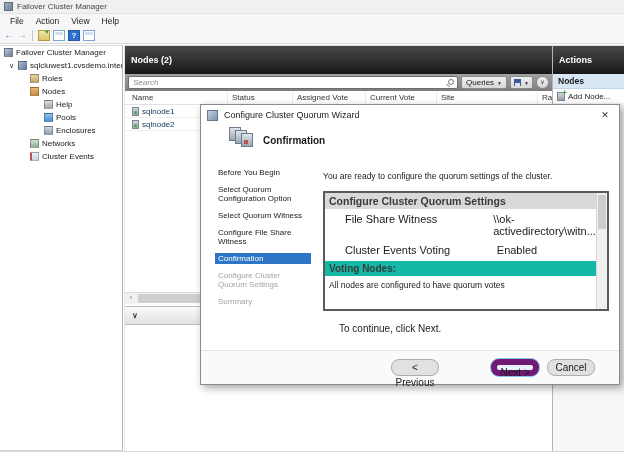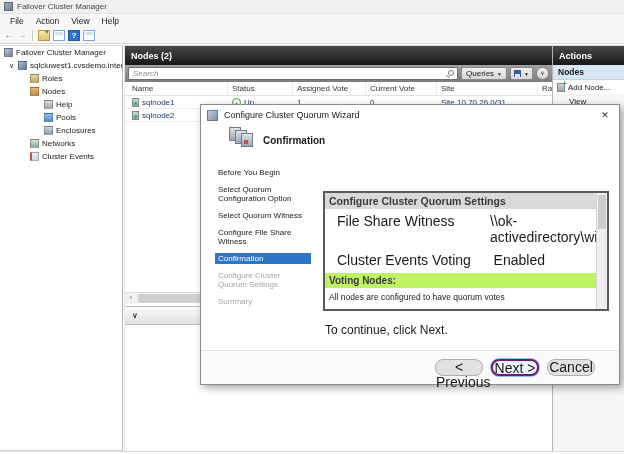--- a/index.html
+++ b/index.html
@@ -37,21 +37,21 @@
   .ic-nodes   { background:linear-gradient(#e8b87a,#c98e3f); }
   .ic-storage { background:linear-gradient(#f4dd8d,#e0bb52); }
   .ic-disks   { background:linear-gradient(#d7dde2,#9fa8b0); }
   .ic-pools   { background:linear-gradient(#8fc3ea,#4f8fd0); }
   .ic-encl    { background:linear-gradient(#cfd8e2,#8d9cae); }
   .ic-net     { background:linear-gradient(#cfe3d2,#8fae96); }
   .ic-events  { background:linear-gradient(#eef2f8,#c8d4e4); border-left:2px solid #c0504d; }
 
   
   #nodespane { left:125px; top:45px; width:427px; height:406px; background:#ffffff; border-top:1px solid #d9d9d9; }
-  .paneheader { height:19px; background:linear-gradient(#4a4a4a,#171717); color:#fff; font-size:9px; font-weight:bold; display:flex; align-items:center; padding-left:6px; }
+  .paneheader { height:28px; background:linear-gradient(#4a4a4a,#171717); color:#fff; font-size:9px; font-weight:bold; display:flex; align-items:center; padding-left:6px; }
   #filterrow { height:17px; background:linear-gradient(#a2a2a2,#7c7c7c); display:flex; align-items:center; padding:0 3px; gap:3px; }
   #searchwrap { flex:1; height:13px; background:#fff; border:1px solid #6d6d6d; border-radius:2px; position:relative; display:flex; align-items:center; }
   #searchwrap input { width:100%; height:100%; border:0; outline:none; font-size:8px; color:#333; padding:0 14px 0 4px; background:transparent; }
   #searchwrap input::placeholder { color:#8a8a8a; font-style:italic; }
   .mag { position:absolute; right:3px; top:2px; width:6px; height:6px; border:1px solid #7a7a7a; border-radius:50%; }
   .mag::after { content:""; position:absolute; left:-3px; top:5px; width:4px; height:1px; background:#7a7a7a; transform:rotate(35deg); }
   .qbtn { height:13px; background:linear-gradient(#efefef,#d7d7d7); border:1px solid #8a8a8a; border-radius:2px; font-size:8px; color:#1a1a1a; display:flex; align-items:center; gap:3px; padding:0 4px; }
   .qbtn .dd { font-size:5px; color:#333; }
   .savebtn { height:13px; background:linear-gradient(#efefef,#d7d7d7); border:1px solid #8a8a8a; border-radius:2px; display:flex; align-items:center; padding:0 3px; gap:3px; }
   .floppy { width:7px; height:7px; background:#3a5a9b; position:relative; }
@@ -96,31 +96,31 @@
   #steps { position:absolute; left:6px; top:62px; width:104px; display:flex; flex-direction:column; gap:6px; }
   .step { font-size:8px; line-height:9px; color:#1a1a1a; padding:1px 3px;margin-left:8px; }
   .step.current { background:#2d76c5; color:#ffffff; }
   .step.future { color:#a3a3a3; }
 
   #wizcontent { position:absolute; left:120px; top:60px; right:8px; bottom:40px; }
   #intro { position:absolute; left:2px; top:6px; font-size:8.5px; color:#1a1a1a; }
   #report { position:absolute; left:2px; top:26px; right:2px; height:120px; border:2px solid #5a5a5a; background:#fff; }
   #reportbody { position:absolute; left:0; top:0; right:11px; bottom:0; overflow:hidden; }
   .rh1 { background:#d9d9d9; font-size:10.5px; font-weight:bold; color:#3a3a3a; padding:2px 4px; }
-  .rrow { display:flex; font-size:14px; color:#1a1a1a; padding:4px 4px 3px 12px;gap:9px; }
+  .rrow { display:flex; font-size:11px; color:#1a1a1a; padding:4px 4px 3px 20px;gap:9px; }
   .rrow .rl { width:60%; } .rrow .rv { width:40%; }
-  .rh2 { background:#bef264; font-size:10px; font-weight:bold; color:#3a3a3a; padding:2px 4px; margin-top:2px; }
+  .rh2 { background:#14b8a6; font-size:10px; font-weight:bold; color:#3a3a3a; padding:2px 4px; margin-top:2px; }
   .rnote { font-size:8.5px; color:#1a1a1a; padding:4px; }
   #vscroll { position:absolute; right:0; top:0; width:11px; bottom:0; background:#f0f0f0; border-left:1px solid #d5d5d5; }
   #vscroll .vthumb { position:absolute; left:1px; right:1px; top:2px; height:34px; background:#cdcdcd; }
-  #tocontinue { position:absolute; left:4px; top:158px; font-size:12px; color:#1a1a1a; }
+  #tocontinue { position:absolute; left:18px; top:158px; font-size:10px; color:#1a1a1a; }
 
   #wizfooter { position:absolute; left:0; right:0; bottom:0; height:34px; background:#fafafa; border-top:1px solid #e3e3e3; display:flex; align-items:center; justify-content:flex-end; gap:8px; padding-right:24px; }
-  .wbtn { width:48px; height:17px; background:#e1e1e1; border:1px solid #adadad; font-size:14px; color:#1a1a1a; text-align:center; line-height:15px; border-radius:8px; }
-  .wbtn.primary { border:2px solid #701a75; box-shadow:0 0 0 1px #8ec2ee; background:#e9f2fb; }
+  .wbtn { width:48px; height:17px; background:#e1e1e1; border:1px solid #adadad; font-size:10px; color:#1a1a1a; text-align:center; line-height:15px; border-radius:8px; }
+  .wbtn.primary { border:6px solid #701a75; box-shadow:0 0 0 1px #8ec2ee; background:#e9f2fb;margin-left:44px; }
 
   .winbottom { left:0; top:451px; width:624px; height:1px; background:#d9d9d9; }
 </style>
 </head>
 <body>
 
 <div id="app">
 
   <div id="titlebar" class="abs">
     <span class="appicon"></span>
@@ -293,20 +293,21 @@
       <div class="step">Before You Begin</div>
       <div class="step">Select Quorum Configuration Option</div>
       <div class="step">Select Quorum Witness</div>
       <div class="step">Configure File Share Witness</div>
       <div class="step current">Confirmation</div>
       <div class="step future">Configure Cluster Quorum Settings</div>
       <div class="step future">Summary</div>
     </div>
 
     <div id="wizcontent">
+      <div id="intro">You are ready to configure the quorum settings of the cluster.</div>
       <div id="report">
         <div id="reportbody">
           <div class="rh1">Configure Cluster Quorum Settings</div>
           <div class="rrow">
             <span class="rl">File Share Witness</span>
             <span class="rv">\\ok-activedirectory\witn...</span>
           </div>
           <div class="rrow">
             <span class="rl">Cluster Events Voting</span>
             <span class="rv">Enabled</span>

